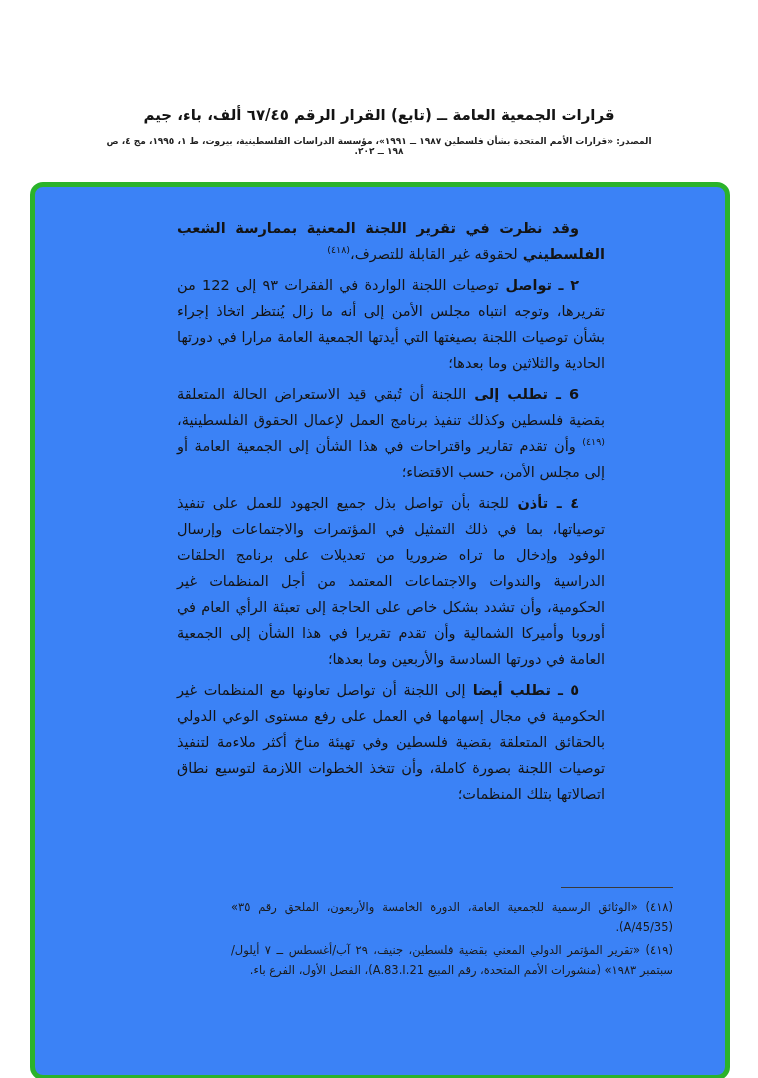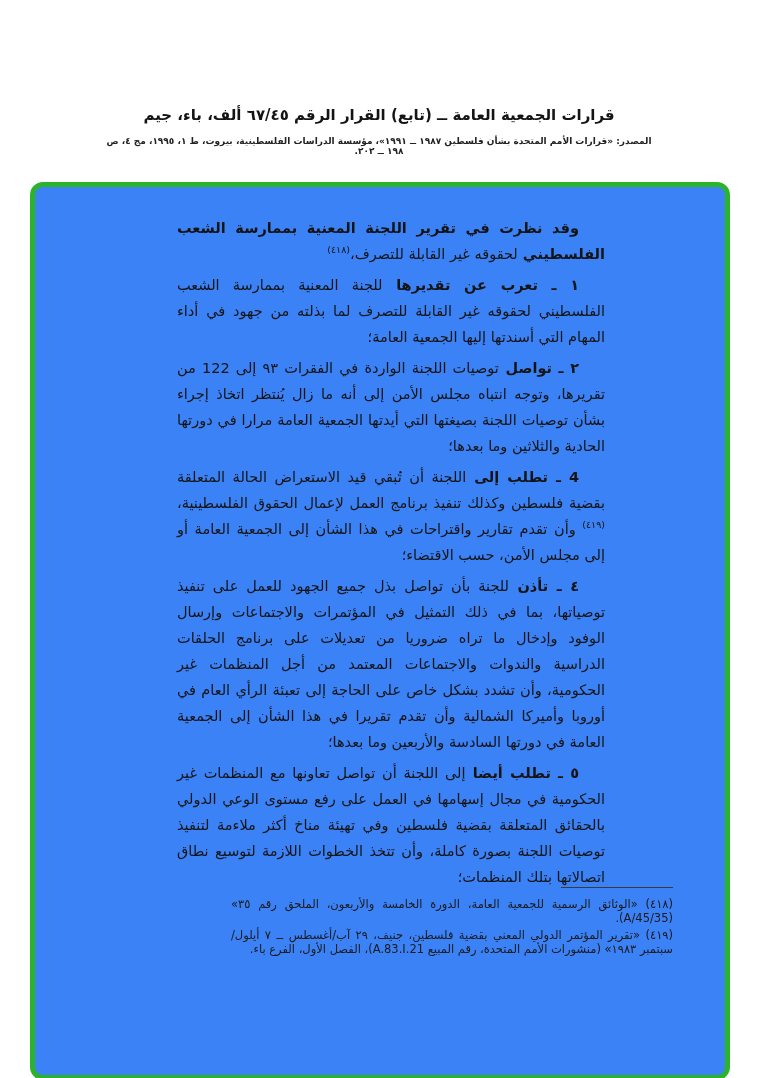--- a/index.html
+++ b/index.html
@@ -61,21 +61,21 @@
     width: 112px;
     border-top: 1px solid #3a3a3a;
   }
   .footnotes {
     position: absolute;
     top: 710px; right: 52px;
     width: 442px;
     direction: rtl;
     text-align: justify;
     font-size: 11.5px;
-    line-height: 14px;
+    line-height: 20px;
     color: #1a1a1a;
   }
   .fn { margin: 0 0 3px 0; }
   .fn-marker { white-space: pre; }
   .pagenum {
     position: absolute;
     bottom: 6px; left: 0; right: 0;
     text-align: center;
     font-weight: 700;
     font-size: 14px;
@@ -89,25 +89,24 @@
   <div class="header-title">قرارات الجمعية العامة ــ (تابع) القرار الرقم ٦٧/٤٥ ألف، باء، جيم</div>
 
   <div class="source-line">المصدر: «قرارات الأمم المتحدة بشأن فلسطين ١٩٨٧ ــ ١٩٩١»، مؤسسة الدراسات الفلسطينية، بيروت، ط ١، ١٩٩٥، مج ٤، ص ١٩٨ ــ ٢٠٢.</div>
 
   <div class="frame" style="border-color: rgb(43, 179, 43);">
 
     <div class="content" dir="rtl">
 
       <p class="para"><span class="b">وقد نظرت في تقرير اللجنة المعنية بممارسة الشعب الفلسطيني </span><span>لحقوقه غير القابلة للتصرف،</span><sup class="ref">(٤١٨)</sup></p>
 
-      <p class="para"><span class="b">١ ـ </span><span class="b">تعرب عن تقديرها </span><span>للجنة المعنية بممارسة الشعب الفلسطيني لحقوقه غير القابلة للتصرف لما بذلته من جهود في أداء المهام التي أسندتها إليها الجمعية العامة؛</span></p>
 
       <p class="para"><span class="b">٢ ـ </span><span class="b">تواصل </span><span>توصيات اللجنة الواردة في الفقرات ٩٣ إلى 122 من تقريرها، وتوجه انتباه مجلس الأمن إلى أنه ما زال يُنتظر اتخاذ إجراء بشأن توصيات اللجنة بصيغتها التي أيدتها الجمعية العامة مرارا في دورتها الحادية والثلاثين وما بعدها؛</span></p>
 
-      <p class="para"><span class="b">4 ـ </span><span class="b">تطلب إلى </span><span>اللجنة أن تُبقي قيد الاستعراض الحالة المتعلقة بقضية فلسطين وكذلك تنفيذ برنامج العمل لإعمال الحقوق الفلسطينية،</span><sup class="ref">(٤١٩)</sup><span> وأن تقدم تقارير واقتراحات في هذا الشأن إلى الجمعية العامة أو إلى مجلس الأمن، حسب الاقتضاء؛</span></p>
+      <p class="para"><span class="b">6 ـ </span><span class="b">تطلب إلى </span><span>اللجنة أن تُبقي قيد الاستعراض الحالة المتعلقة بقضية فلسطين وكذلك تنفيذ برنامج العمل لإعمال الحقوق الفلسطينية،</span><sup class="ref">(٤١٩)</sup><span> وأن تقدم تقارير واقتراحات في هذا الشأن إلى الجمعية العامة أو إلى مجلس الأمن، حسب الاقتضاء؛</span></p>
 
       <p class="para"><span class="b">٤ ـ </span><span class="b">تأذن </span><span>للجنة بأن تواصل بذل جميع الجهود للعمل على تنفيذ توصياتها، بما في ذلك التمثيل في المؤتمرات والاجتماعات وإرسال الوفود وإدخال ما تراه ضروريا من تعديلات على برنامج الحلقات الدراسية والندوات والاجتماعات المعتمد من أجل المنظمات غير الحكومية، وأن تشدد بشكل خاص على الحاجة إلى تعبئة الرأي العام في أوروبا وأميركا الشمالية وأن تقدم تقريرا في هذا الشأن إلى الجمعية العامة في دورتها السادسة والأربعين وما بعدها؛</span></p>
 
       <p class="para"><span class="b">٥ ـ </span><span class="b">تطلب أيضا </span><span>إلى اللجنة أن تواصل تعاونها مع المنظمات غير الحكومية في مجال إسهامها في العمل على رفع مستوى الوعي الدولي بالحقائق المتعلقة بقضية فلسطين وفي تهيئة مناخ أكثر ملاءمة لتنفيذ توصيات اللجنة بصورة كاملة، وأن تتخذ الخطوات اللازمة لتوسيع نطاق اتصالاتها بتلك المنظمات؛</span></p>
 
     </div>
 
     <div class="footrule"></div>
 
     <div class="footnotes" dir="rtl">

